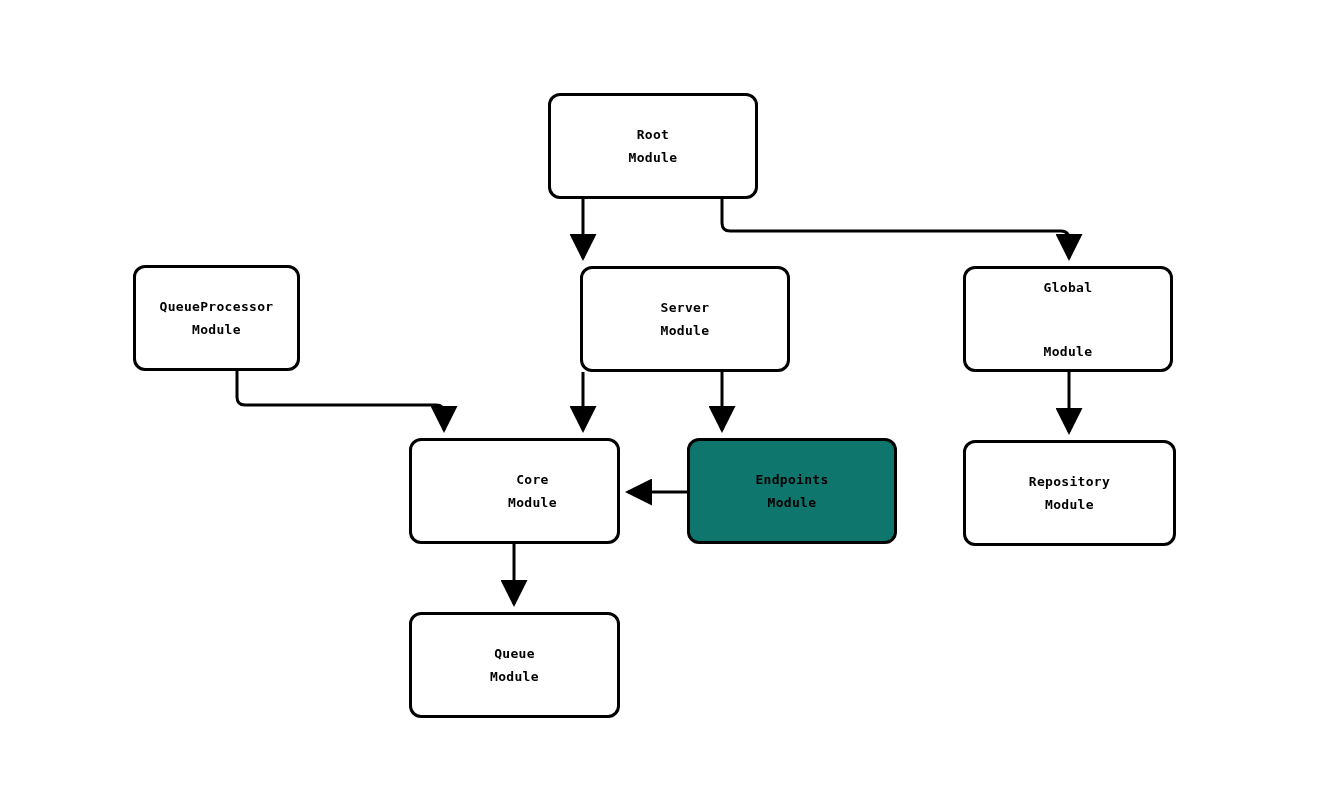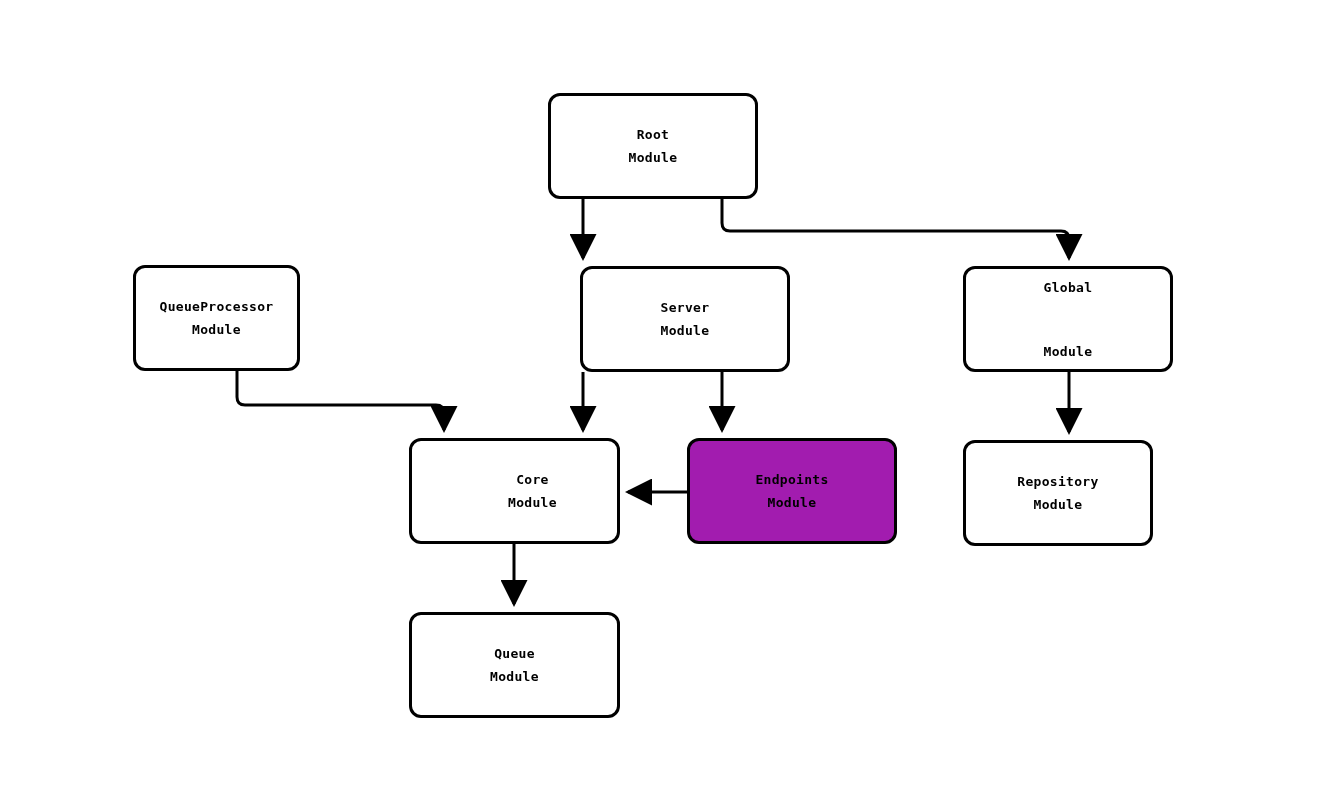--- a/index.html
+++ b/index.html
@@ -87,26 +87,26 @@
   <div class="node" style="left: 963px; top: 266px; width: 210px; height: 106px; border-radius: 12px; border-width: 3px; border-color: rgb(0, 0, 0); background: rgb(255, 255, 255); gap: 41px;">
     <span class="node-line">Global</span>
     <span class="node-line">Module</span>
   </div>
 
   <div class="node" style="left: 409px; top: 438px; width: 211px; height: 106px; border-radius: 12px; border-width: 3px; border-color: rgb(0, 0, 0); background: rgb(255, 255, 255); padding-left: 36px;">
     <span class="node-line">Core</span>
     <span class="node-line">Module</span>
   </div>
 
-  <div class="node" style="left: 687px; top: 438px; width: 210px; height: 106px; border-radius: 12px; border-width: 3px; border-color: rgb(0, 0, 0); background: #a21caf;">
+  <div class="node" style="left: 687px; top: 438px; width: 210px; height: 106px; border-radius: 12px; border-width: 3px; border-color: rgb(0, 0, 0); background: #0f766e;">
     <span class="node-line">Endpoints</span>
     <span class="node-line">Module</span>
   </div>
 
-  <div class="node" style="left: 963px; top: 440px; width: 190px; height: 106px; border-radius: 12px; border-width: 3px; border-color: rgb(0, 0, 0); background: rgb(255, 255, 255);">
+  <div class="node" style="left: 963px; top: 440px; width: 213px; height: 106px; border-radius: 12px; border-width: 3px; border-color: rgb(0, 0, 0); background: rgb(255, 255, 255);">
     <span class="node-line">Repository</span>
     <span class="node-line">Module</span>
   </div>
 
   <div class="node" style="left: 409px; top: 612px; width: 211px; height: 106px; border-radius: 12px; border-width: 3px; border-color: rgb(0, 0, 0); background: rgb(255, 255, 255); text-align: center;">
     <span class="node-line">Queue</span>
     <span class="node-line">Module</span>
   </div>
 
 </div>

